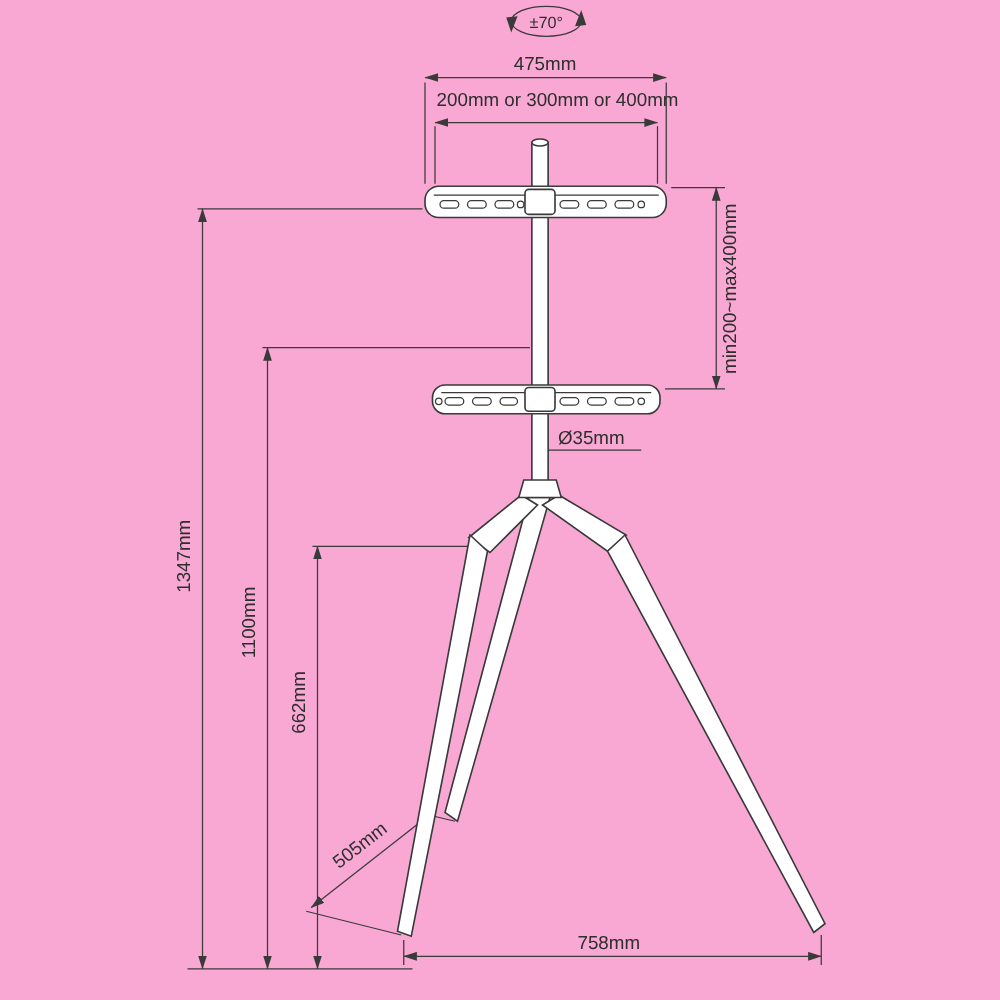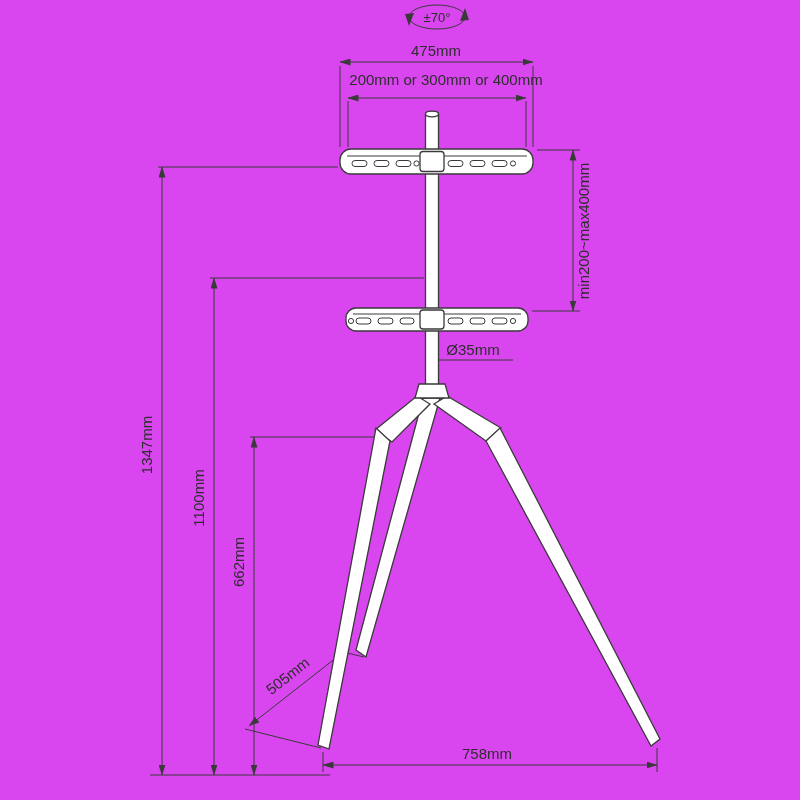--- a/index.html
+++ b/index.html
@@ -8,21 +8,21 @@
     background: #ffffff;
     width: 800px;
     height: 800px;
     overflow: hidden;
     font-family: "Liberation Sans", sans-serif;
   }
   .stage {
     position: relative;
     width: 800px;
     height: 800px;
-    background: #d946ef;
+    background: #f9a8d4;
   }
   svg { display: block; }
   .dim-text {
     font-family: "Liberation Sans", sans-serif;
     font-size: 15px;
     fill: #2e2e2e;
   }
   .dim-text-small {
     font-family: "Liberation Sans", sans-serif;
     font-size: 13px;

